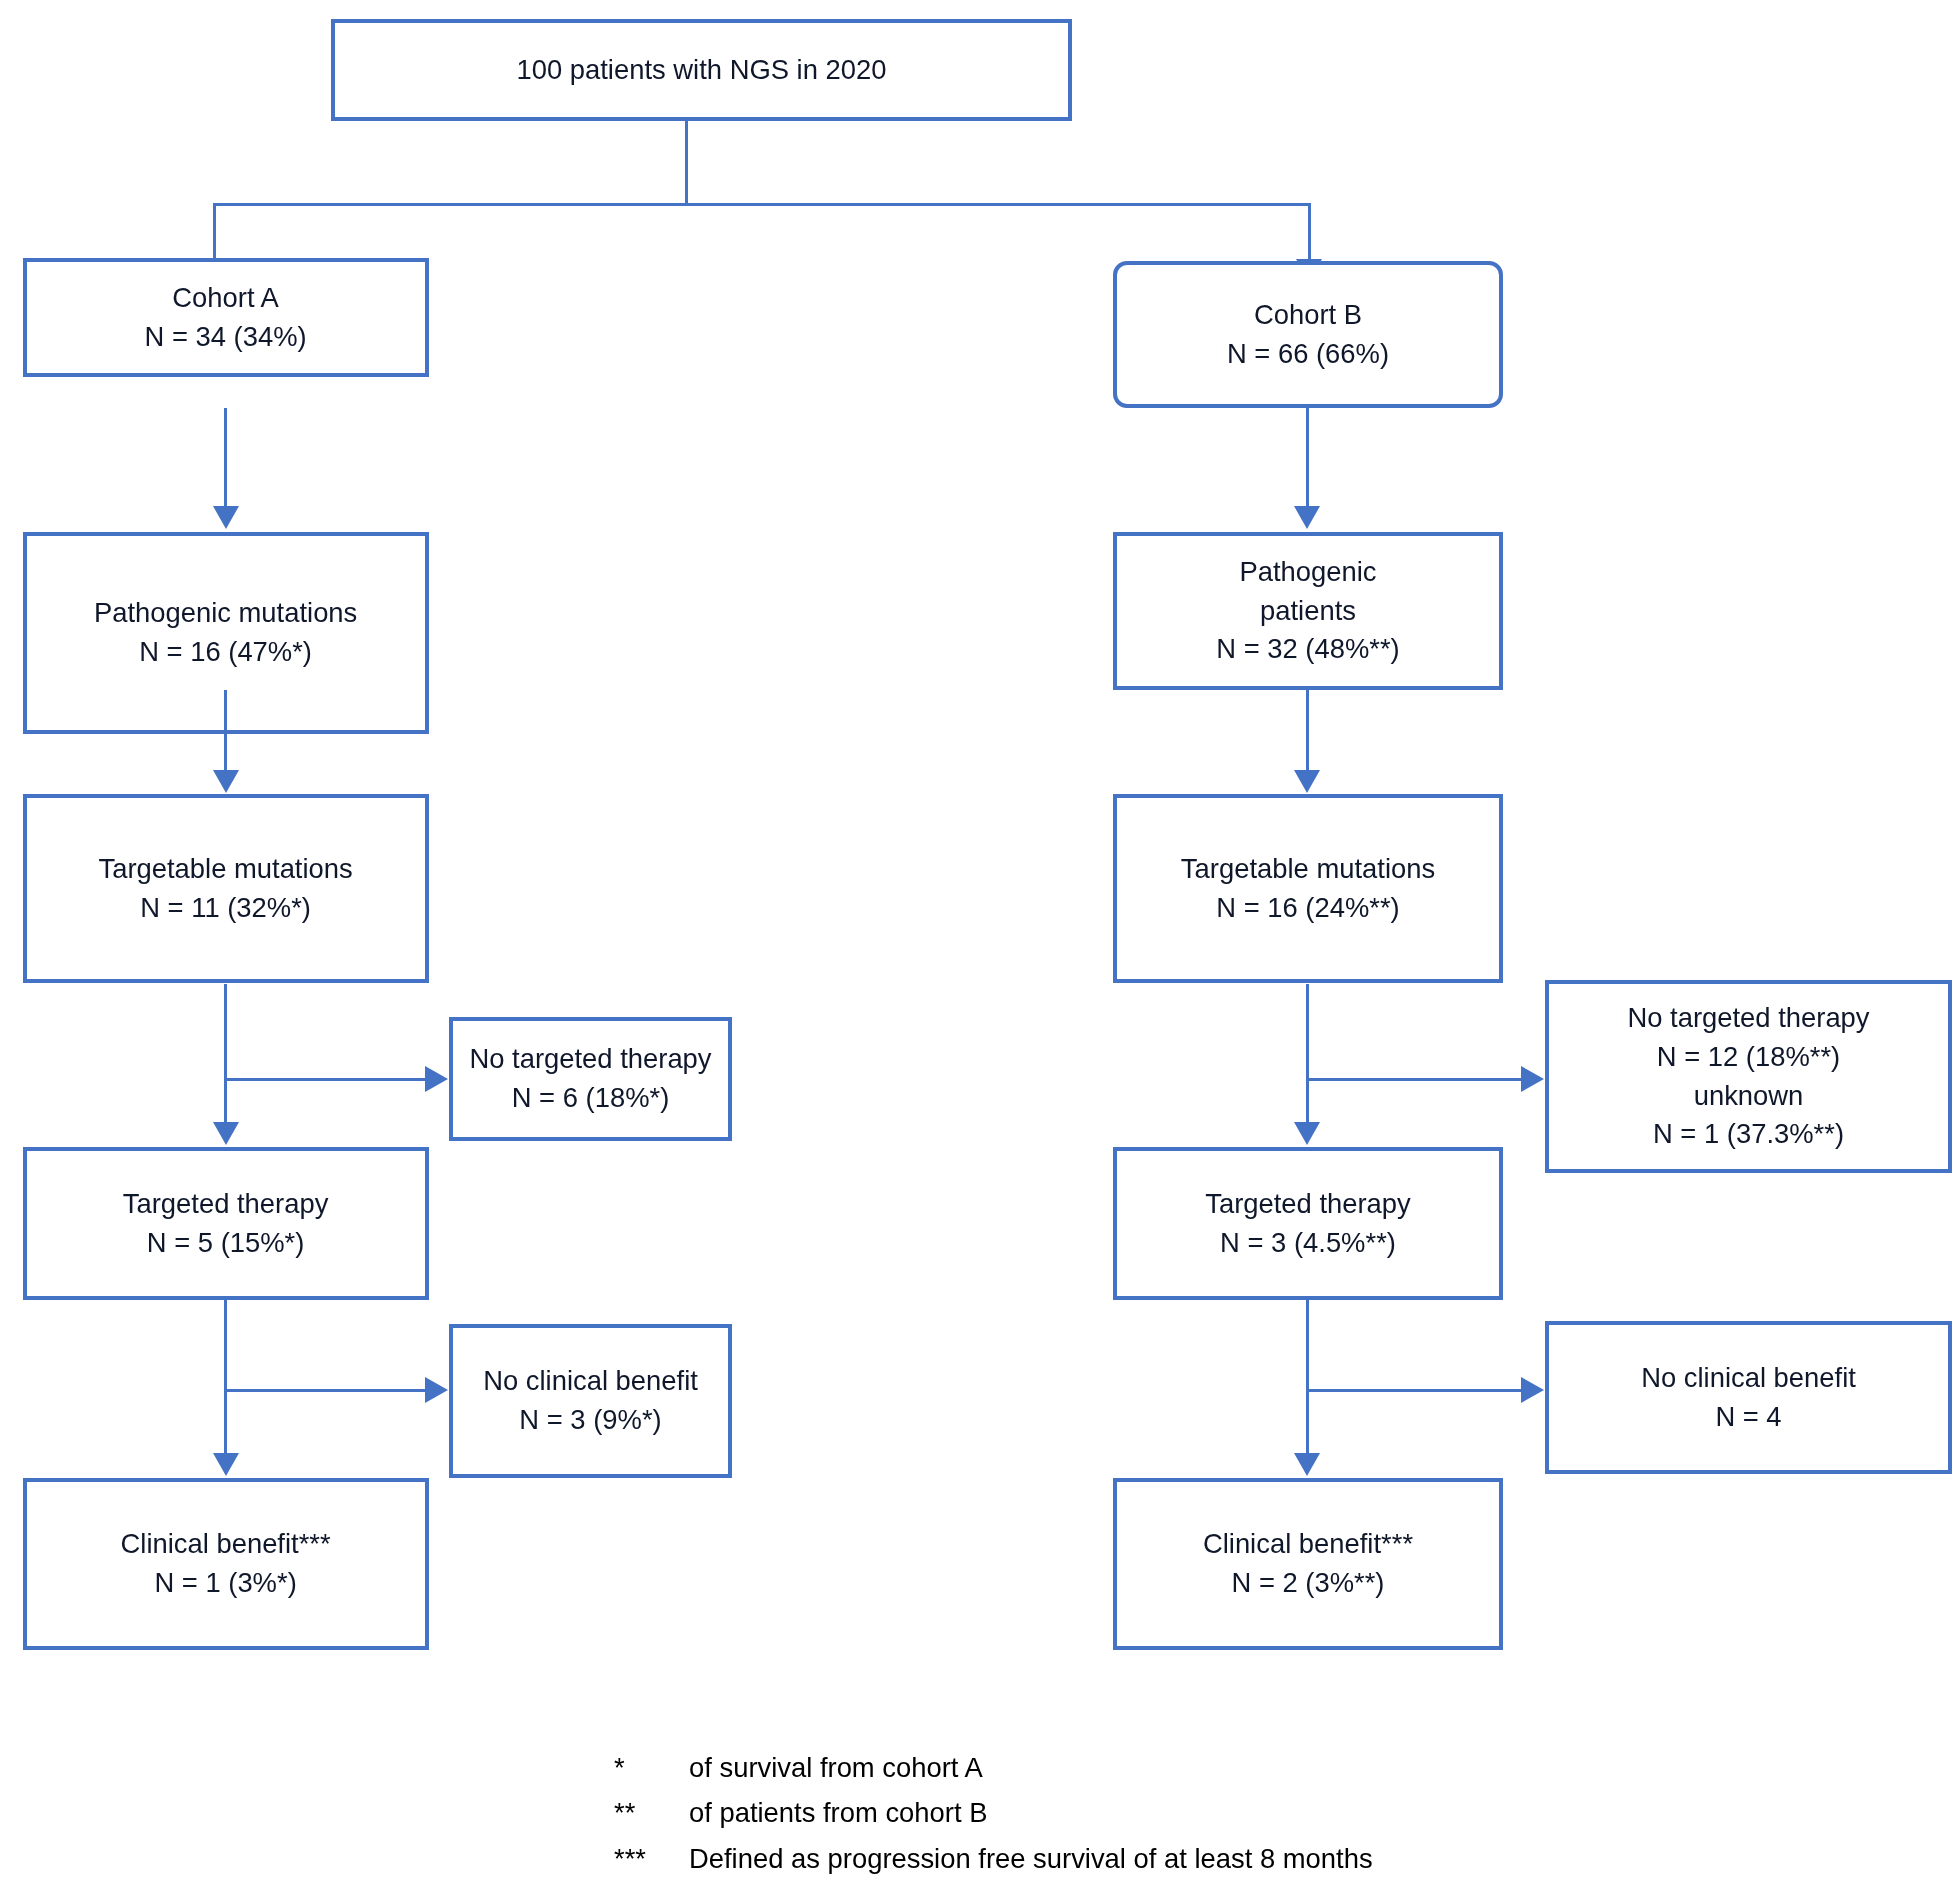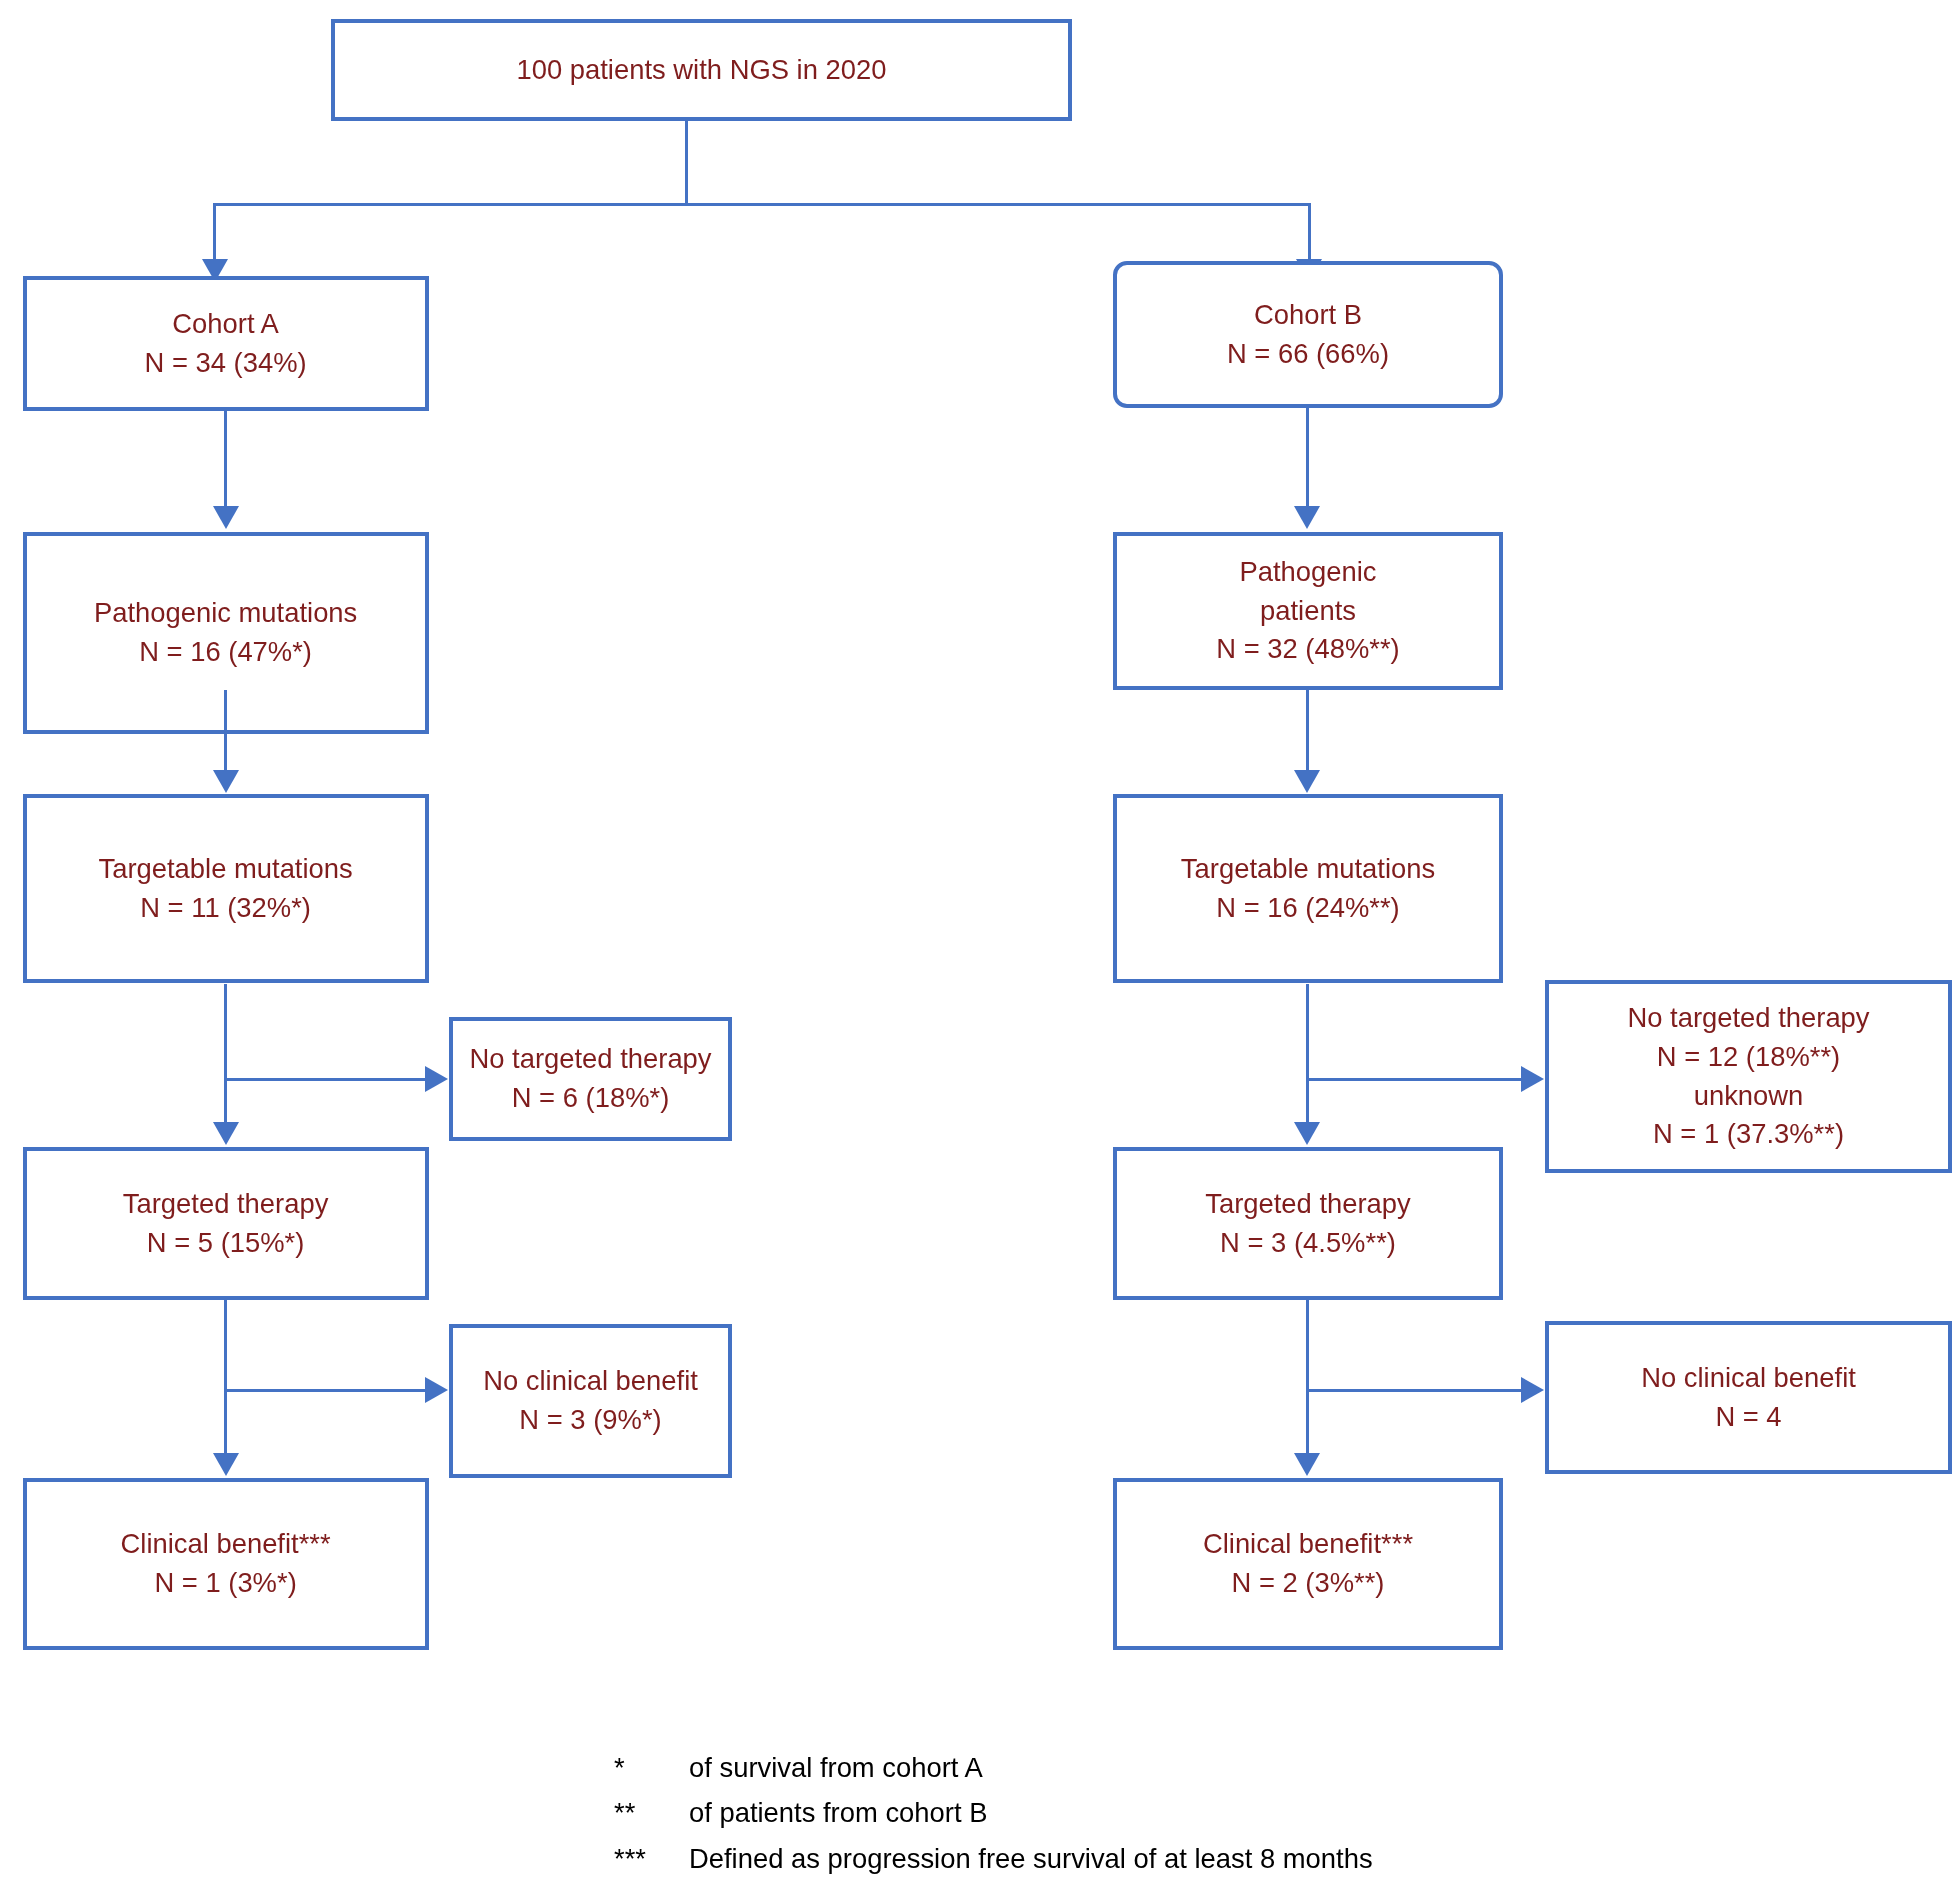--- a/index.html
+++ b/index.html
@@ -18,21 +18,21 @@
   .node {
     position: absolute;
     box-sizing: border-box;
     border: 4.8px solid #4472C4;
     background: #ffffff;
     display: flex;
     flex-direction: column;
     align-items: center;
     justify-content: center;
     text-align: center;
-    color: #7f1d1d;
+    color: #0f172a;
     font-size: 27.4px;
     line-height: 1.42;
   }
   .node .line { display: block; white-space: nowrap; }
 
   
   .vline {
     position: absolute;
     width: 3.4px;
     background: #4472C4;
@@ -87,21 +87,21 @@
     <span class="line">100 patients with NGS in 2020</span>
   </div>
 
   <div class="vline" style="left:685px; top:121px; height:84px;"></div>
   <div class="hline" style="left:213px; top:203px; width:1098px;"></div>
   <div class="vline" style="left:213px; top:203px; height:59px;"></div>
   <div class="arrow-down" style="left:202px; top:259px;"></div>
   <div class="vline" style="left:1308px; top:203px; height:59px;"></div>
   <div class="arrow-down" style="left:1296px; top:259px;"></div>
 
-  <div class="node" style="left:22.6px; top:276px; width:406px; height:135px;justify-content:center;">
+  <div class="node" style="left:22.6px; top:258px; width:406px; height:119px;justify-content:center;">
     <span class="line">Cohort A</span>
     <span class="line">N = 34 (34%)</span>
   </div>
 
   <div class="vline" style="left:224px; top:408px; height:100px;"></div>
   <div class="arrow-down" style="left:213px; top:506px;"></div>
 
   <div class="node" style="left:22.6px; top:532px; width:406px; height:202px;">
     <span class="line">Pathogenic mutations</span>
     <span class="line">N = 16 (47%*)</span>

